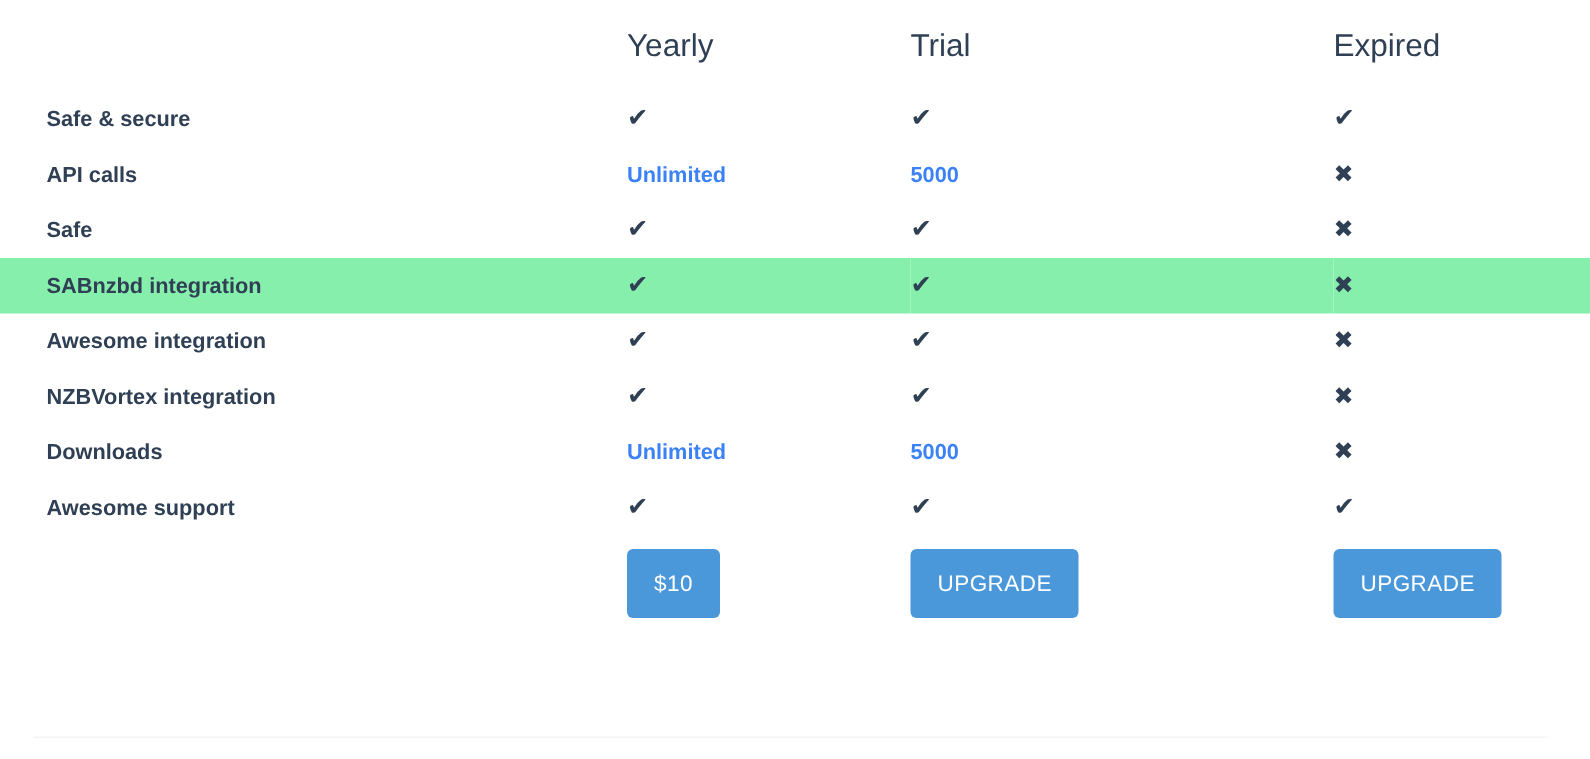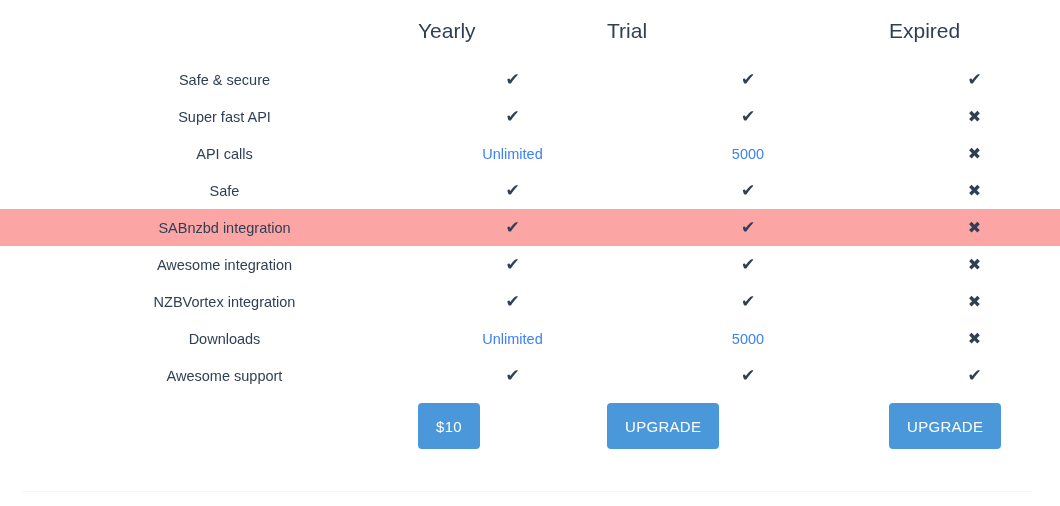--- a/index.html
+++ b/index.html
@@ -52,29 +52,29 @@
     padding-left: 31px;
   }
 
   tbody td {
     height: 37px;
     padding: 0;
     vertical-align: middle;
     font-size: 14.5px;
     line-height: 20px;
     color: #2f3f54;
-    font-weight: 400;
-    text-align: center;
+    font-weight: 700;
+    text-align: left;
   }
   tbody td.feature-cell {
     padding-left: 31px;
   }
 
   tbody tr.row-highlight td {
-    background: #fca5a5;
+    background: #86efac;
     margin-top: 15px;
   }
 
   .mark {
     font-size: 16px;
     line-height: 1;
     color: #2f3f54;
     display: inline-block;
   }
   .mark.check { font-size: 17px; }
@@ -141,26 +141,20 @@
     </thead>
 
     <tbody id="table-body">
         <tr>
           <td class="feature-cell">Safe &amp; secure</td>
           <td><span class="mark check">✔</span></td>
           <td><span class="mark check">✔</span></td>
           <td><span class="mark check">✔</span></td>
         </tr>
         <tr>
-          <td class="feature-cell">Super fast API</td>
-          <td><span class="mark check">✔</span></td>
-          <td><span class="mark check">✔</span></td>
-          <td><span class="mark cross">✖</span></td>
-        </tr>
-        <tr>
           <td class="feature-cell">API calls</td>
           <td><span class="value-text">Unlimited</span></td>
           <td><span class="value-text">5000</span></td>
           <td><span class="mark cross">✖</span></td>
         </tr>
         <tr>
           <td class="feature-cell">Safe</td>
           <td><span class="mark check">✔</span></td>
           <td><span class="mark check">✔</span></td>
           <td><span class="mark cross">✖</span></td>

